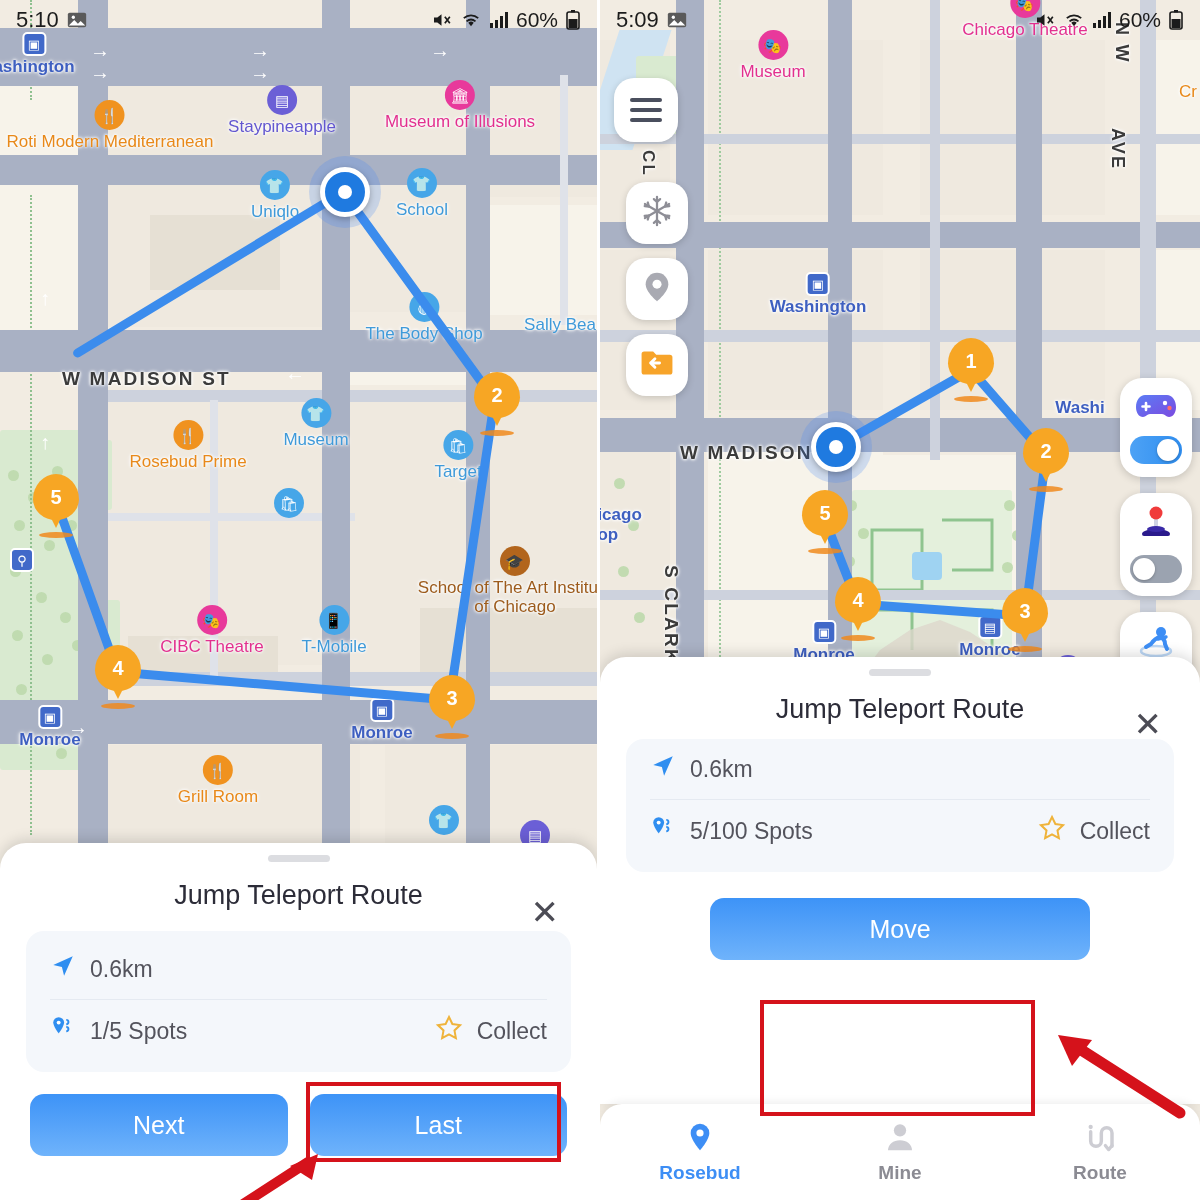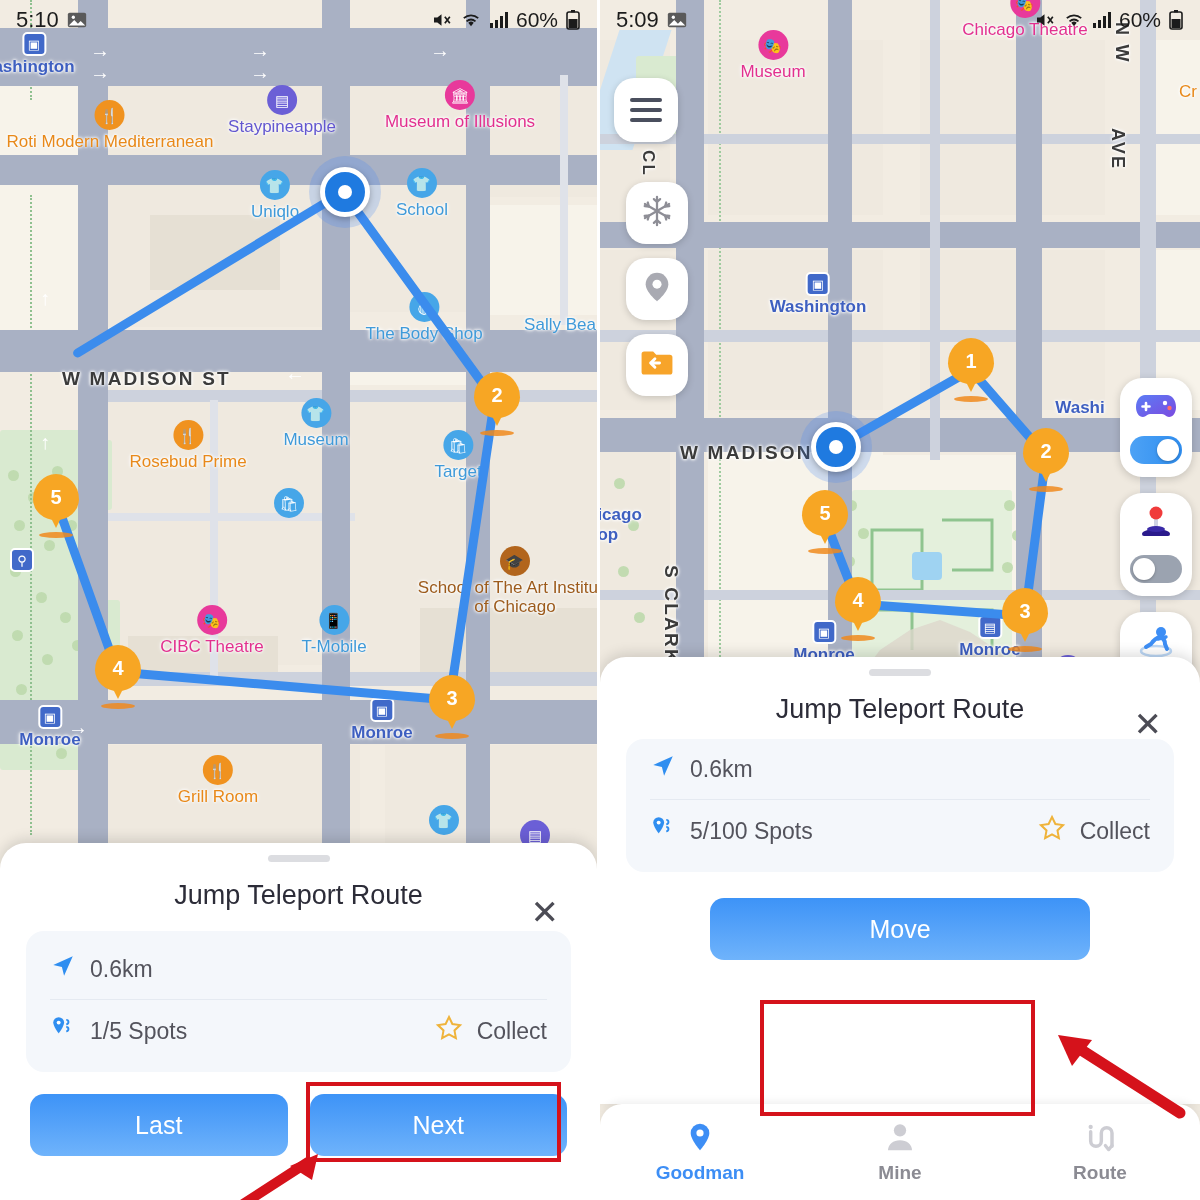--- a/index.html
+++ b/index.html
@@ -429,22 +429,22 @@
               <svg width="28" height="28" viewBox="0 0 24 24">
                   <path d="M12 2.6l2.9 6 6.6.9-4.8 4.6 1.2 6.5-5.9-3.2-5.9 3.2 1.2-6.5L2.5 9.5l6.6-.9z" fill="none" stroke="#efb33a" stroke-width="1.7"></path>
                 </svg>
             </span>
             <span>Collect</span>
           </span>
         </div>
       </div>
 
       <div class="btnrow">
+        <div class="pbtn">Next</div>
         <div class="pbtn">Last</div>
-        <div class="pbtn">Next</div>
       </div>
     </div>
 
     <div class="hl-box" style="left:306px;top:1082px;width:255px;height:80px;"></div>
     <svg class="annot-arrow" style="left:230px;top:1150px;width:130px;height:60px;" viewBox="0 0 130 60">
       <path d="M10 56 L78 12" stroke="#d5121b" stroke-width="10" stroke-linecap="round"></path>
       <path d="M88 4 L60 16 L82 30 Z" fill="#d5121b"></path>
     </svg>
   </div>
 
@@ -771,21 +771,21 @@
     </div>
 
     <div class="bottomnav">
       <div class="navitem active">
         <span>
           <svg width="32" height="32" viewBox="0 0 24 24">
               <path d="M12 2a7 7 0 017 7c0 5-7 13-7 13S5 14 5 9a7 7 0 017-7z" fill="#3d8ef5"></path>
               <circle cx="12" cy="9" r="2.7" fill="#fff"></circle>
             </svg>
         </span>
-        <span class="lbl">Goodman</span>
+        <span class="lbl">Rosebud</span>
       </div>
       <div class="navitem">
         <span>
           <svg width="32" height="32" viewBox="0 0 24 24" fill="#cdcdd3">
               <circle cx="12" cy="7" r="4.6"></circle>
               <path d="M3 22c0-4.6 4-7.6 9-7.6s9 3 9 7.6z"></path>
             </svg>
         </span>
         <span class="lbl">Mine</span>
       </div>

